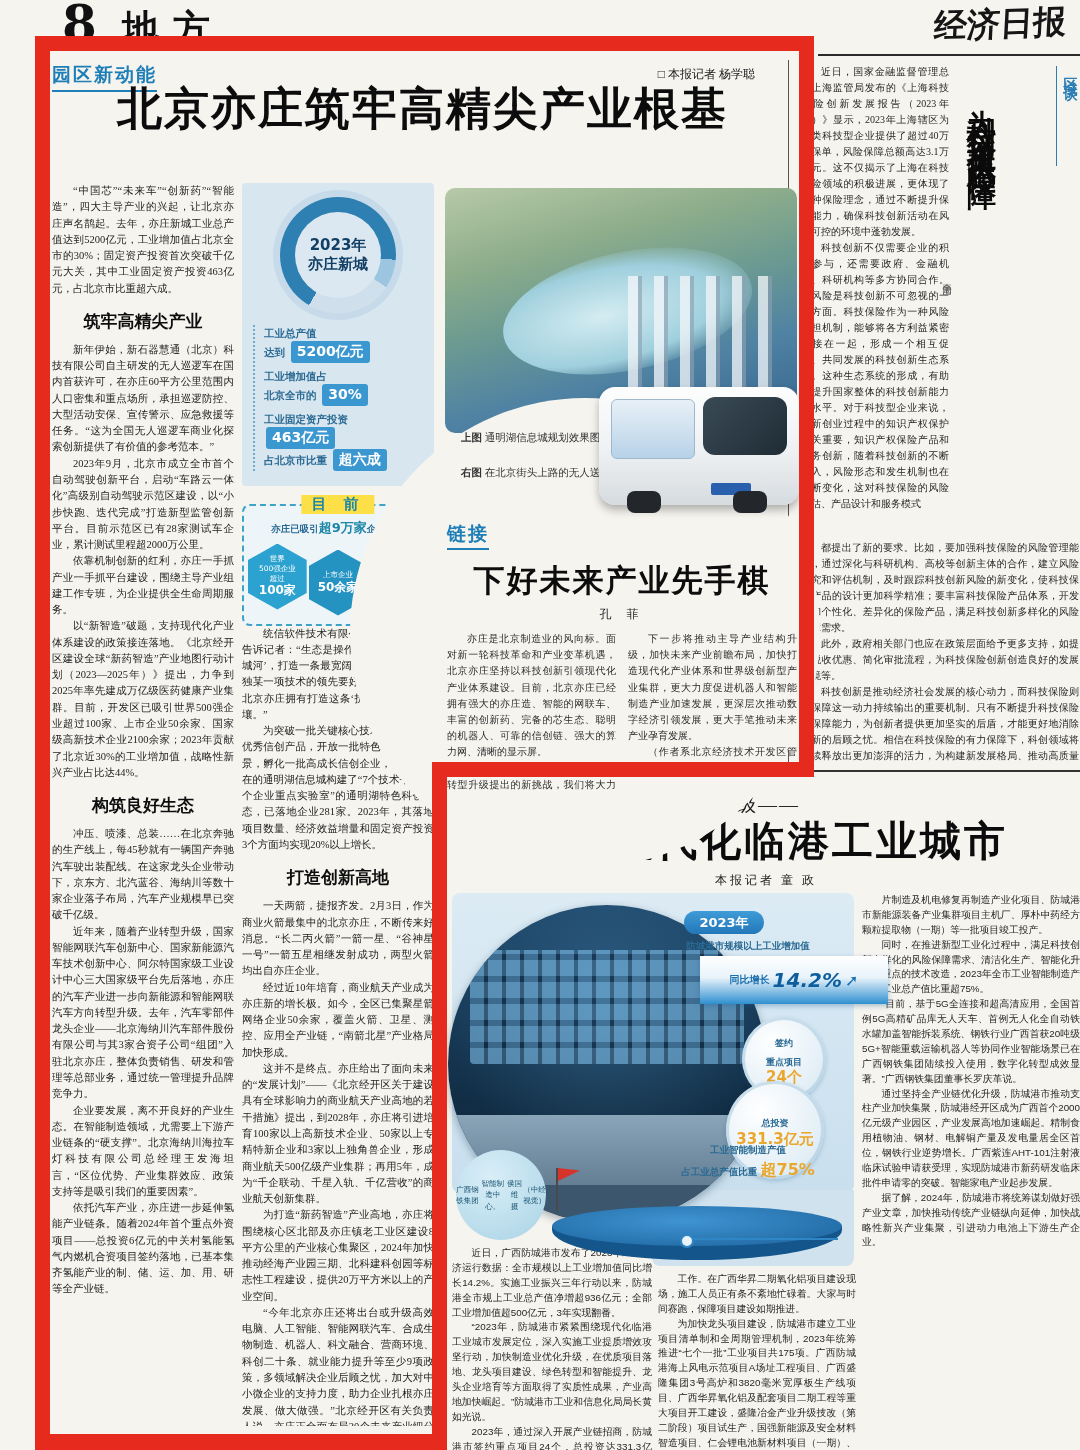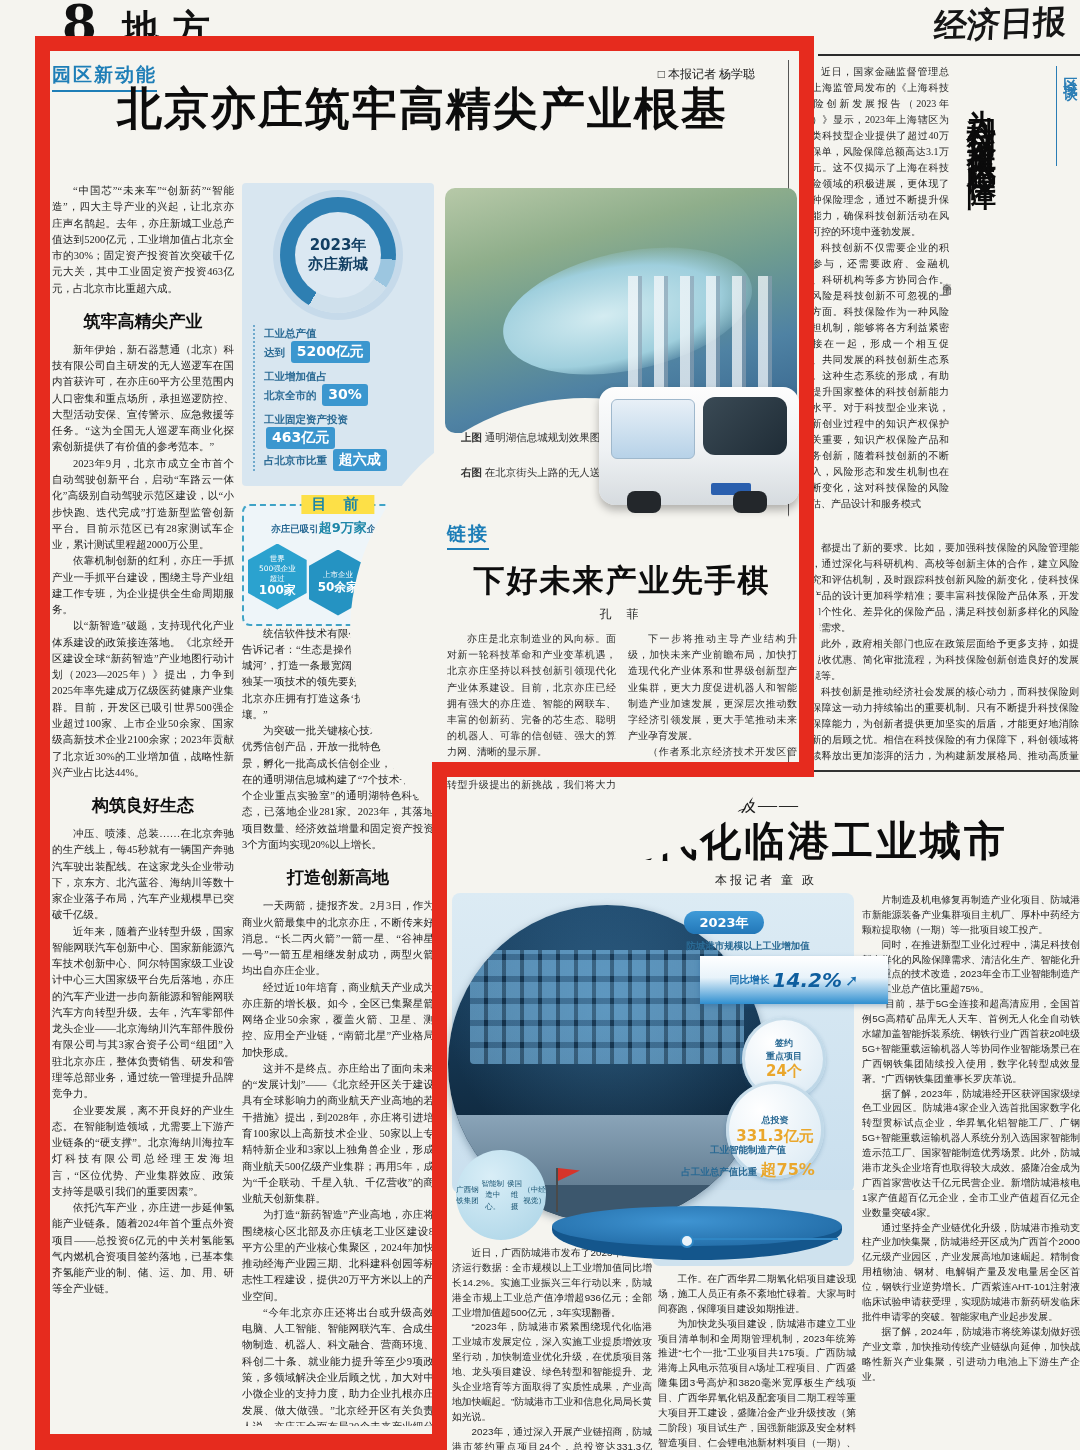--- a/index.html
+++ b/index.html
@@ -137,21 +137,21 @@
           background:linear-gradient(180deg,#ffffff 0%,#e8f3fa 45%,#2f8fd0 100%);
           display:flex;align-items:center;justify-content:center;gap:3px;box-shadow:0 2px 5px rgba(30,90,140,.35);margin-left:44px;}
   .sa-bar .pre{font-size:10px;font-weight:800;color:#1b6fae;}
   .sa-bar .val{font-size:20px;font-weight:900;font-style:italic;color:#0e5e9e;}
   .sa-bar .arrow{font-size:16px;color:#1b6fae;}
   .sa-c{position:absolute;border-radius:50%;display:flex;flex-direction:column;align-items:center;justify-content:center;
         background:radial-gradient(circle at 35% 30%,#ffffff,#e2eef6 70%,#cfe2ef);z-index:4;
         box-shadow:inset 0 0 0 3px rgba(150,190,215,.45),0 2px 4px rgba(30,90,140,.25);}
   .sa-c1{left:742px;top:1017px;width:84px;height:84px;}
   .sa-c2{left:726px;top:1081px;width:98px;height:98px;}
-  .sa-c .cl{font-size:9px;color:#2a6a94;font-weight:700;line-height:1.35;}
+  .sa-c .cl{font-size:9px;color:#2a6a94;font-weight:700;line-height:1.35;margin-top:6px;}
   .sa-c .cv{font-size:15px;font-weight:900;color:#eaa72c;}
   .sa-stat2{position:absolute;left:648px;top:1143px;width:200px;text-align:center;font-size:9.5px;color:#2a6a94;
             font-weight:700;line-height:1.55;z-index:4;}
   .sa-stat2 .s2v{font-size:16px;font-weight:900;color:#eaa72c;}
   .sa-connector{position:absolute;left:688px;top:1238px;width:150px;height:2px;background:#2f86c4;z-index:4;}
   .sa-connector::before{content:"";position:absolute;left:-8px;top:-4px;width:10px;height:10px;border-radius:50%;
             border:2px solid #2f86c4;background:#eaf3fa;}
   .sa-pedestal{position:absolute;left:552px;top:1206px;width:290px;height:60px;z-index:3;}
   .ped-top{position:absolute;left:0;top:0;width:290px;height:40px;border-radius:50%;
            background:radial-gradient(ellipse at 45% 38%,#3f94d2,#1b629c);}
@@ -388,18 +388,17 @@
       <p data-name="paragraph">2023年，通过深入开展产业链招商，防城港市签约重点项目24个，总投资达331.3亿元。其中，企口生态铝产业链等龙头项目以及神龙金属基复合材料等延链补链项目正在开展前期</p>
     </div>
   <div class="sa-col sa-colM" data-name="second-article-column-mid">
       <p data-name="paragraph">工作。在广西华昇二期氧化铝项目建设现场，施工人员正有条不紊地忙碌着。大家与时间赛跑，保障项目建设如期推进。</p>
       <p data-name="paragraph">为加快龙头项目建设，防城港市建立工业项目清单制和全周期管理机制，2023年统筹推进“七个一批”工业项目共175项。广西防城港海上风电示范项目A场址工程项目、广西盛隆集团3号高炉和3820毫米宽厚板生产线项目、广西华昇氧化铝及配套项目二期工程等重大项目开工建设，盛隆冶金产业升级技改（第二阶段）项目试生产，国强新能源及安全材料智造项目、仁会锂电池新材料项目（一期）、神龙海绵钛带生产技改项目等重点项目当年开工当年建成，长科年产50万吨ABS装置、防城港TRT叶</p>
     </div>
   <div class="sa-col sa-colR" data-name="second-article-column-right">
       <p data-name="paragraph">片制造及机电修复再制造产业化项目、防城港市新能源装备产业集群项目主机厂、厚朴中药经方颗粒提取物（一期）等一批项目竣工投产。</p>
       <p data-name="paragraph">同时，在推进新型工业化过程中，满足科技创新多样化的风险保障需求、清洁化生产、智能化升级为重点的技术改造，2023年全市工业智能制造产值占工业总产值比重超75%。</p>
       <p data-name="paragraph">“目前，基于5G全连接和超高清应用，全国首例5G高精矿品库无人天车、首例无人化全自动铁水罐加盖智能拆装系统、钢铁行业广西首获20吨级5G+智能重载运输机器人等协同作业智能场景已在广西钢铁集团陆续投入使用，数字化转型成效显著。”广西钢铁集团董事长罗庆革说。</p>
-      <p data-name="paragraph">据了解，2023年，防城港经开区获评国家级绿色工业园区。防城港4家企业入选首批国家数字化转型贯标试点企业，华昇氧化铝智能工厂、广钢5G+智能重载运输机器人系统分别入选国家智能制造示范工厂、国家智能制造优秀场景。此外，防城港市龙头企业培育也取得较大成效。盛隆冶金成为广西首家营收达千亿元民营企业。新增防城港核电1家产值超百亿元企业，全市工业产值超百亿元企业数量突破4家。</p>
       <p data-name="paragraph">通过坚持全产业链优化升级，防城港市推动支柱产业加快集聚，防城港经开区成为广西首个2000亿元级产业园区，产业发展高地加速崛起。精制食用植物油、钢材、电解铜产量及发电量居全区首位，钢铁行业逆势增长。广西紫连AHT-101注射液临床试验申请获受理，实现防城港市新药研发临床批件申请零的突破。智能家电产业起步发展。</p>
       <p data-name="paragraph">据了解，2024年，防城港市将统筹谋划做好强产业文章，加快推动传统产业链纵向延伸，加快战略性新兴产业集聚，引进动力电池上下游生产企业。</p>
     </div>
 
 </div>
 
 </body></html>

